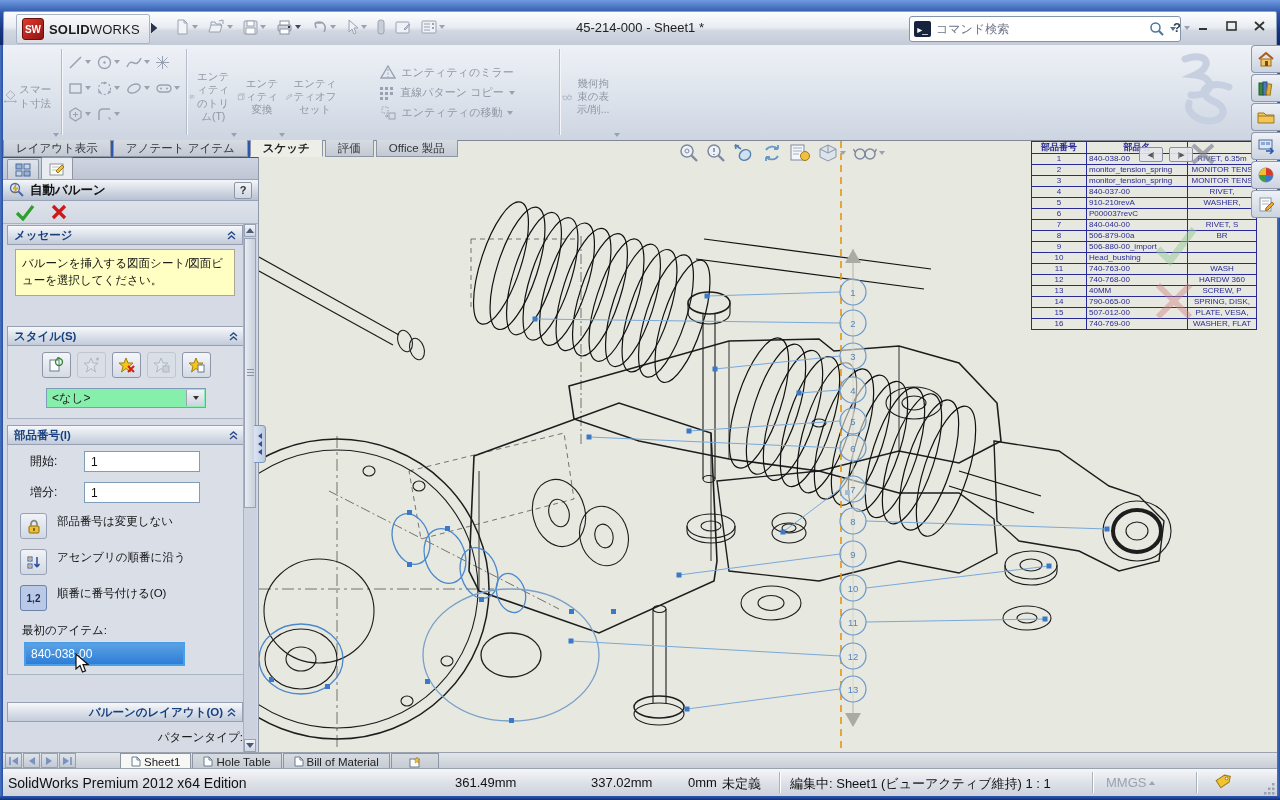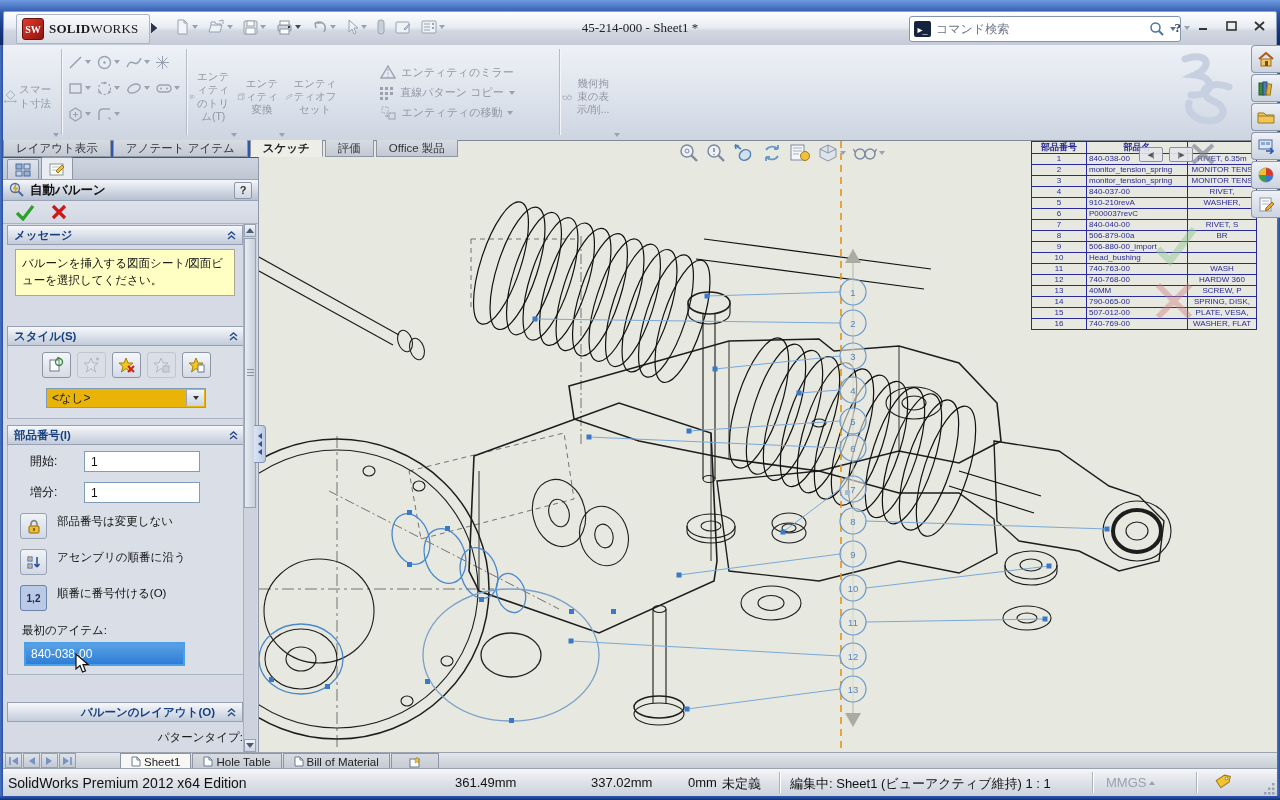--- a/index.html
+++ b/index.html
@@ -3,21 +3,21 @@
 <meta charset="utf-8">
 <style>
   html,body{margin:0;padding:0;width:1280px;height:800px;overflow:hidden;
     font-family:"Liberation Sans",sans-serif;-webkit-font-smoothing:antialiased;}
   .win{position:relative;width:1280px;height:800px;background:#2b57b0;}
   
   .titlebar{position:absolute;left:0;top:0;width:1280px;height:45px;
     background:linear-gradient(#6f9ae0,#2c55a8 30%,#16347f 70%,#0f2a6a);}
   .menubar{position:absolute;left:3px;top:11px;right:3px;height:34px;
     background:linear-gradient(#fdfefe,#e8ecf2 45%,#d2d8e2 55%,#c3cad7);
-    border-radius:2px;border:1px solid #8fa0bd;font-family:Liberation Serif, serif;}
+    border-radius:2px;border:1px solid #8fa0bd;}
   .logo{position:absolute;left:12px;top:2px;height:28px;width:132px;display:flex;align-items:center;
     background:linear-gradient(#fafbfc,#d8dde6);border:1px solid #aab4c4;border-radius:2px;}
   .swcube{width:20px;height:20px;margin:0 5px;background:linear-gradient(135deg,#e23a2e,#8f1410);
     border:1px solid #6b0e0a;border-radius:3px;color:#fff;font-weight:bold;font-size:10px;
     display:flex;align-items:center;justify-content:center;}
   .brand{font-size:13px;color:#1b1b1b;letter-spacing:.2px}
   .brand b{font-weight:800}
   .logo-arrow{position:absolute;left:146px;top:4px;width:10px;height:24px;display:flex;align-items:center}
   .qbar{position:absolute;left:168px;top:5px;display:flex;align-items:center;gap:4px;}
   .qbtn{display:flex;align-items:center;gap:2px;padding:2px 3px;border-radius:2px;}
@@ -63,28 +63,28 @@
   .pmtab.active{background:#e9ecf1;height:21px;}
   .pm-title{position:absolute;left:0;top:22px;width:100%;height:21px;
     background:linear-gradient(#f4f6f9,#b7c1d2);border-bottom:1px solid #97a2b4;
     display:flex;align-items:center;padding:0 6px;box-sizing:border-box;gap:5px;}
   .pm-title .t{font-size:12.5px;font-weight:bold;color:#111;flex:1;}
   .helpbtn{width:16px;height:15px;background:linear-gradient(#f2f4f7,#cfd6e0);border:1px solid #8c96a8;
     border-radius:2px;font-size:11px;font-weight:bold;color:#333;display:flex;align-items:center;justify-content:center;}
   .pm-actions{position:absolute;left:0;top:43px;width:100%;height:23px;display:flex;align-items:center;gap:16px;
     padding-left:12px;box-sizing:border-box;background:linear-gradient(#dde2ea,#d2d8e2);border-bottom:1px solid #aab3c1;}
   .sec-h{height:18px;background:linear-gradient(#f6f8fa,#c2cbda);border:1px solid #96a0b2;
-    display:flex;align-items:center;padding:0 6px;gap:12px;}
+    display:flex;align-items:center;padding:0 6px;gap:4px;}
   .sec-h .txt{flex:1;font-size:11.5px;font-weight:bold;color:#17407f;}
   .msgbox{background:#ffffc4;border:1px solid #a8a894;margin:4px 8px;padding:5px 6px;font-size:11.5px;line-height:1.5;color:#111;}
   .stylebtns{display:flex;gap:6px;justify-content:center;padding:7px 0 4px 0;}
   .sbtn{width:27px;height:24px;border:1px solid #8c96a8;border-radius:3px;background:linear-gradient(#f4f6f9,#d5dbe5);
     display:flex;align-items:center;justify-content:center;}
   .sbtn.dis{border-color:#c0c6d0;background:none;}
-  .dropdown{margin:6px auto 10px auto;width:160px;height:20px;background:#eab308;border:1px solid #7f9db9;
+  .dropdown{margin:6px auto 10px auto;width:160px;height:20px;background:#86efac;border:1px solid #7f9db9;
     display:flex;align-items:center;font-size:12px;color:#222;padding-left:5px;box-sizing:border-box;position:relative;}
   .dropdown .db{position:absolute;right:1px;top:1px;bottom:1px;width:17px;background:linear-gradient(#f2f4f7,#cdd4df);
     border-left:1px solid #9aa4b4;display:flex;align-items:center;justify-content:center;}
   .frow{display:flex;align-items:center;margin:6px 0 0 22px;gap:10px;}
   .frow .lb{width:44px;font-size:12px;color:#111;}
   .inp{width:108px;height:19px;background:#fff;border:1px solid #7f9db9;font-size:12px;color:#111;
     display:flex;align-items:center;padding-left:6px;}
   .optrow{display:flex;align-items:flex-start;margin:10px 0 0 12px;gap:10px;}
   .optbtn{width:25px;height:24px;border:1px solid #98a2b4;border-radius:3px;background:linear-gradient(#f0f3f7,#d2d9e3);
     display:flex;align-items:center;justify-content:center;flex:none;}

